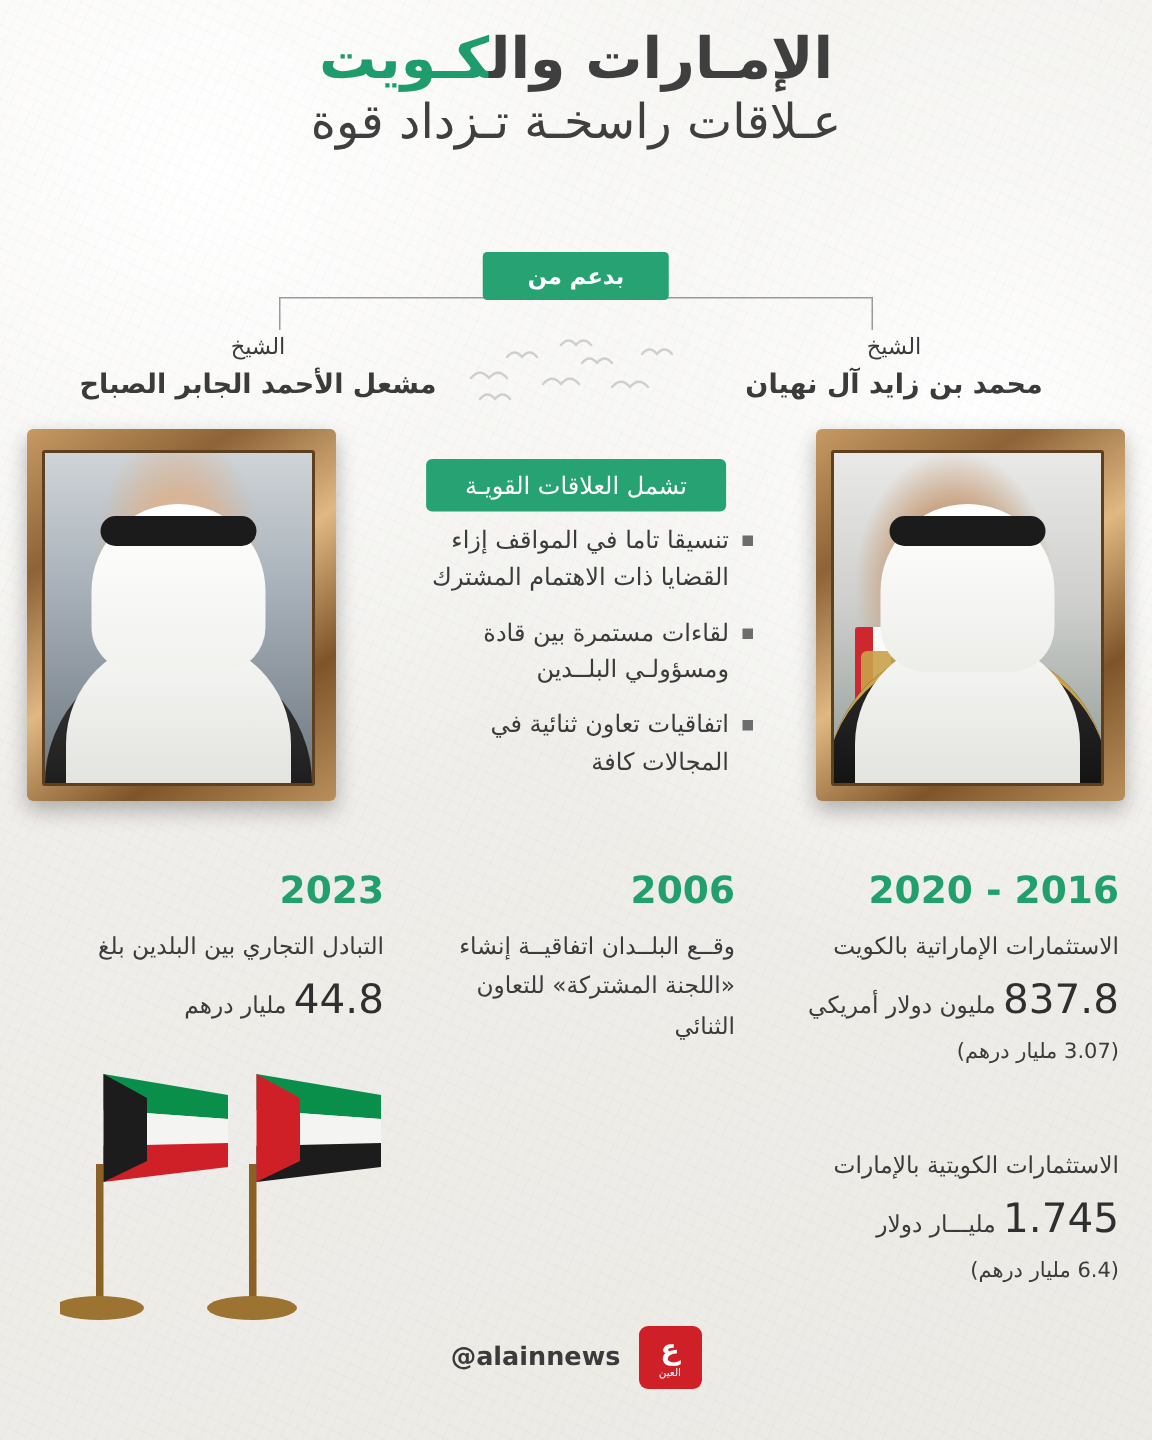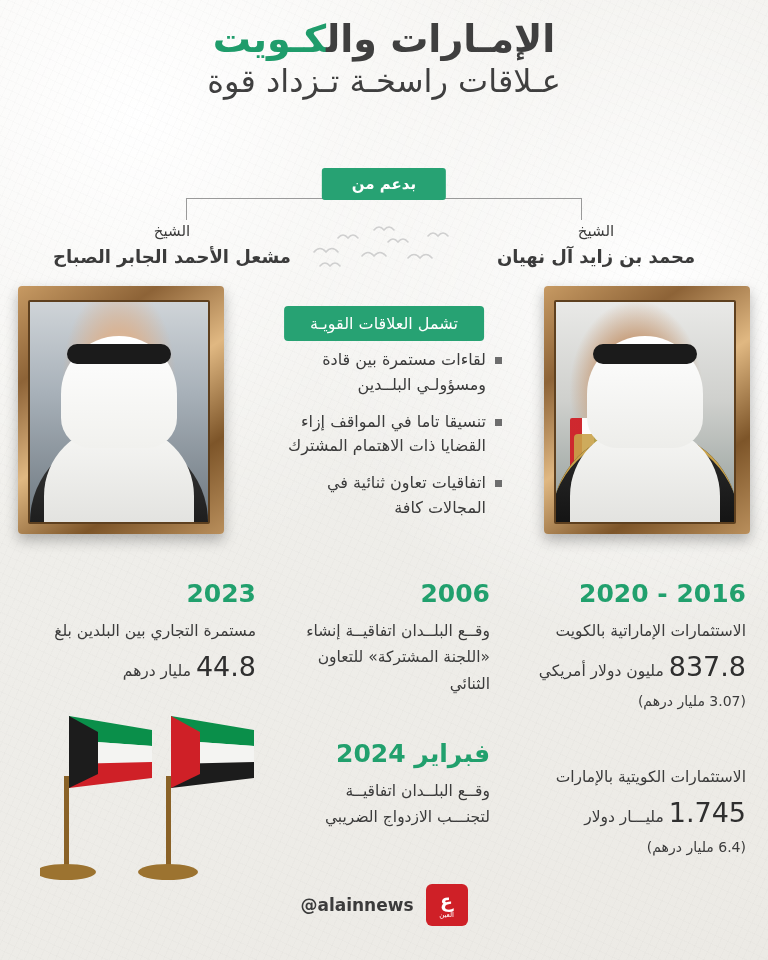--- a/index.html
+++ b/index.html
@@ -228,22 +228,22 @@
         <div class="face"></div>
         <div class="ghutra white-red"></div>
         <div class="agal"></div>
       </div>
     </div>
   </div>
 
   <div class="panel-badge">تشمل العلاقات القويـة</div>
   <div class="bullets">
     <ul>
+      <li>تنسيقا تاما في المواقف إزاء القضايا ذات الاهتمام المشترك</li>
       <li>لقاءات مستمرة بين قادة ومسؤولـي البلــدين</li>
-      <li>تنسيقا تاما في المواقف إزاء القضايا ذات الاهتمام المشترك</li>
       <li>اتفاقيات تعاون ثنائية في المجالات كافة</li>
     </ul>
   </div>
 
   <div class="stat" style="top:568px;right:22px;width:232px;">
     <div class="year">2016 - 2020</div>
     <div class="body">
       <div>الاستثمارات الإماراتية بالكويت</div>
       <div>
         <span class="big">837.8</span>
@@ -262,29 +262,25 @@
       </div>
       <div class="paren">(6.4 مليار درهم)</div>
     </div>
   </div>
 
   <div class="stat" style="top:568px;right:278px;width:200px;">
     <div class="year">2006</div>
     <div class="body">وقــع البلــدان اتفاقيــة إنشاء «اللجنة المشتركة» للتعاون الثنائي</div>
   </div>
 
-  <div class="stat" style="top:728px;right:278px;width:200px;">
-    <div class="year">فبراير 2024</div>
-    <div class="body">وقــع البلــدان اتفاقيــة لتجنـــب الازدواج الضريبي</div>
-  </div>
 
   <div class="stat" style="top:568px;right:512px;width:212px;">
     <div class="year">2023</div>
     <div class="body">
-      <div>مستمرة التجاري بين البلدين بلغ</div>
+      <div>التبادل التجاري بين البلدين بلغ</div>
       <div>
         <span class="big">44.8</span>
         <span>مليار درهم</span>
       </div>
     </div>
   </div>
 
   <div class="flags">
     
     <svg width="230" height="190" viewBox="0 0 230 190">

